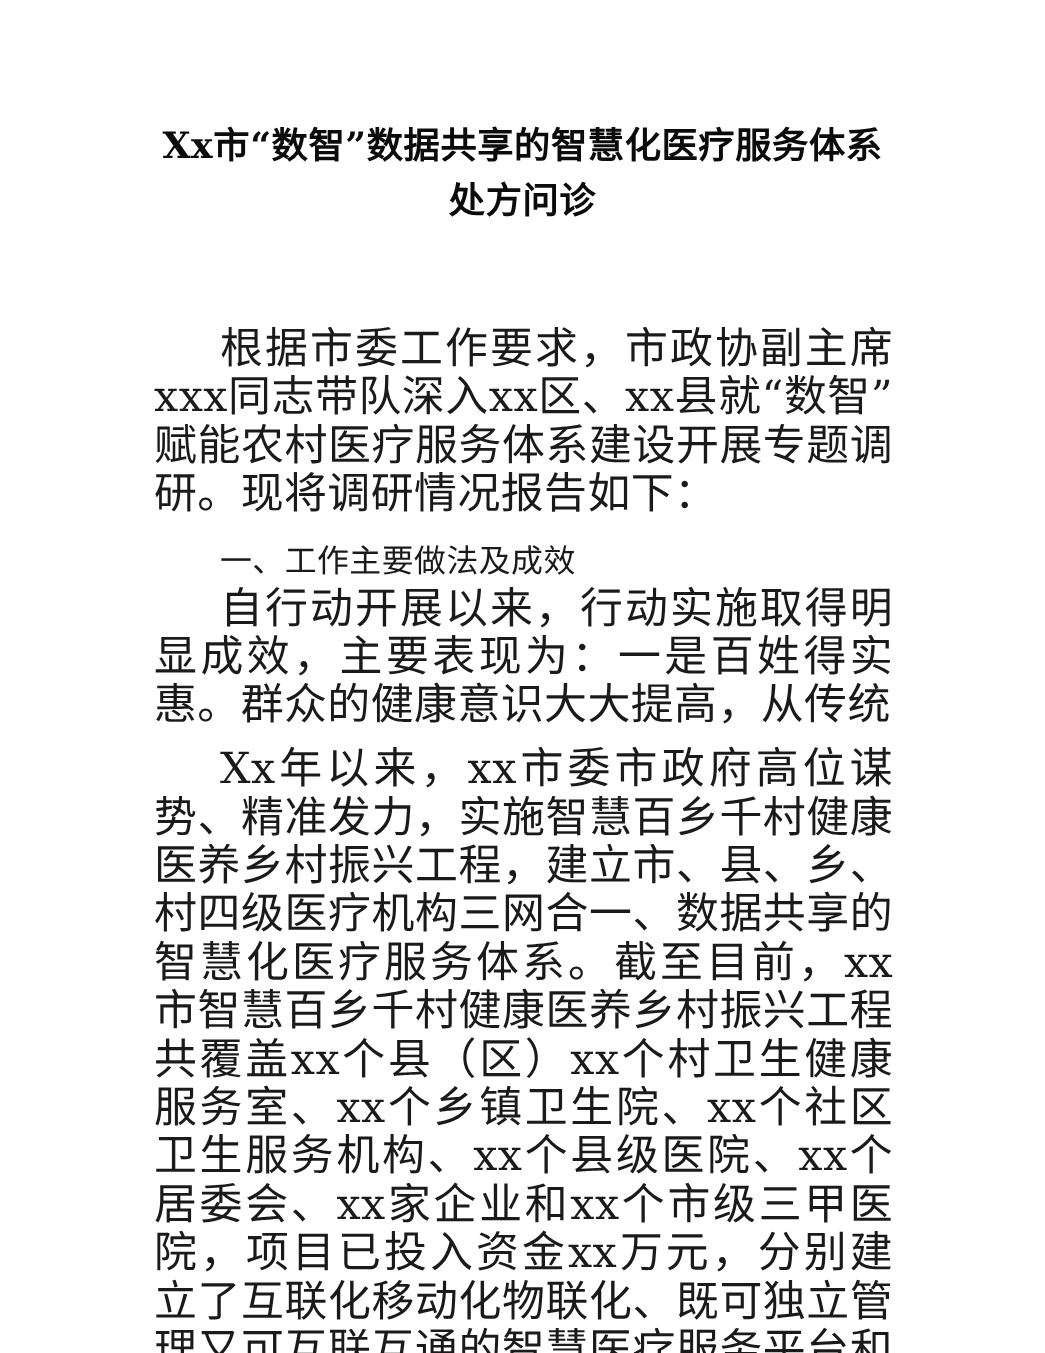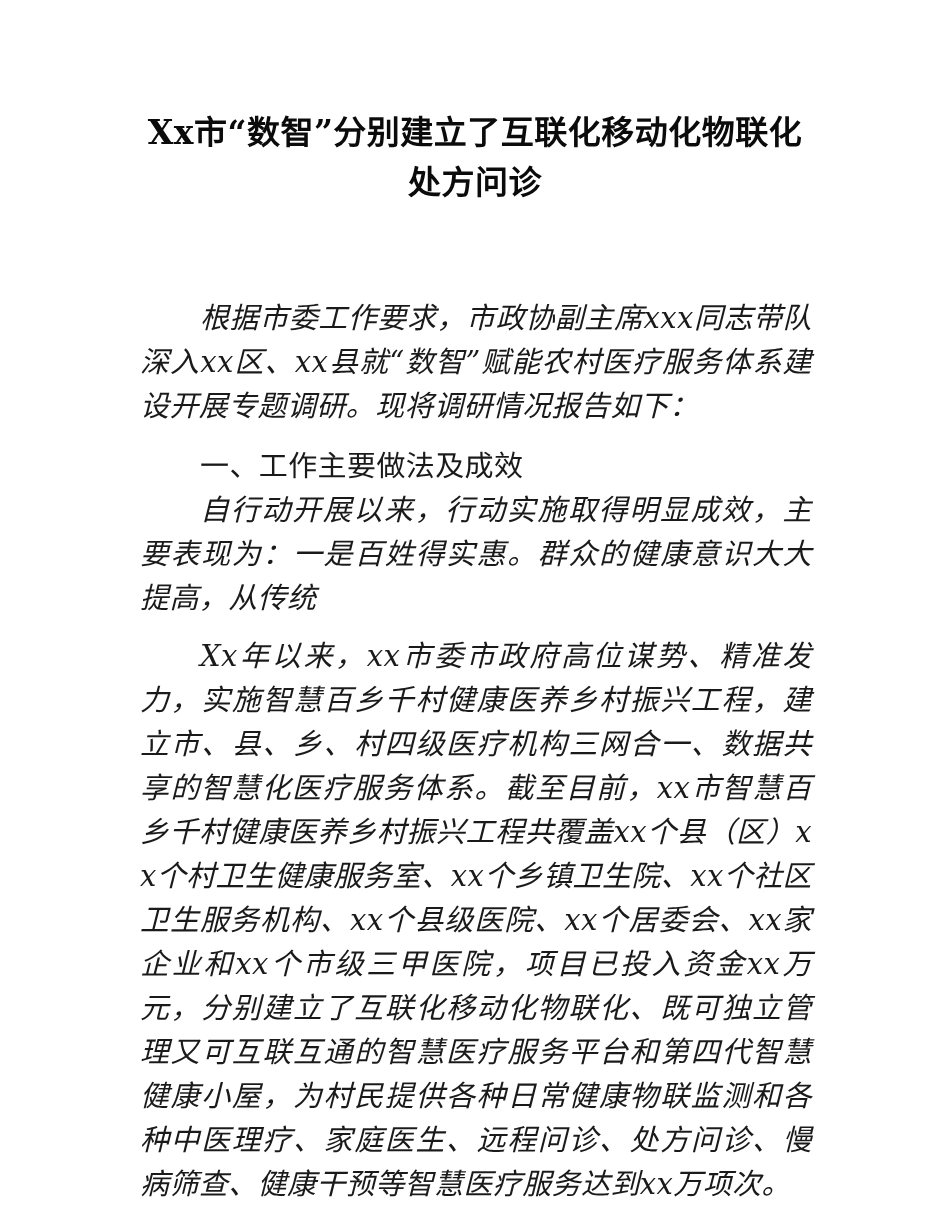--- a/index.html
+++ b/index.html
@@ -39,30 +39,29 @@
   
   .body-col {
     position: absolute;
     left: 140px;
     top: 296px;
     width: 672px;
   }
 
   .para {
     font-family: "DejaVu Serif", "Liberation Serif", serif;
-    font-size: 29px;
+    font-size: 39px;
     line-height: 44px;
     color: #1a1a1a;
     text-align: justify;
     text-justify: inter-character;
     margin: 0;
     text-indent: 60px;
     letter-spacing: 0.4px;
     word-break: break-all;
-    font-style: italic;
   }
 
   .para + .para {
     margin-top: 14px;
   }
 
   .section-head {
     font-family: "DejaVu Serif", "Liberation Serif", serif;
     font-size: 29px;
     line-height: 44px;
@@ -73,21 +72,21 @@
   }
 
   .gap-before { margin-top: 16px; }
 </style>
 </head>
 <body>
 
 <div class="page">
 
   <div class="doc-title">
-    <span class="title-line">Xx市“数智”分别建立了互联化移动化物联化</span>
+    <span class="title-line">Xx市“数智”数据共享的智慧化医疗服务体系</span>
     <span class="title-line">处方问诊</span>
   </div>
 
   <div class="body-col">
 
     <p class="para">根据市委工作要求，市政协副主席xxx同志带队深入xx区、xx县就“数智”赋能农村医疗服务体系建设开展专题调研。现将调研情况报告如下：</p>
 
     <p class="section-head gap-before">一、工作主要做法及成效</p>
 
     <p class="para">自行动开展以来，行动实施取得明显成效，主要表现为：一是百姓得实惠。群众的健康意识大大提高，从传统</p>

